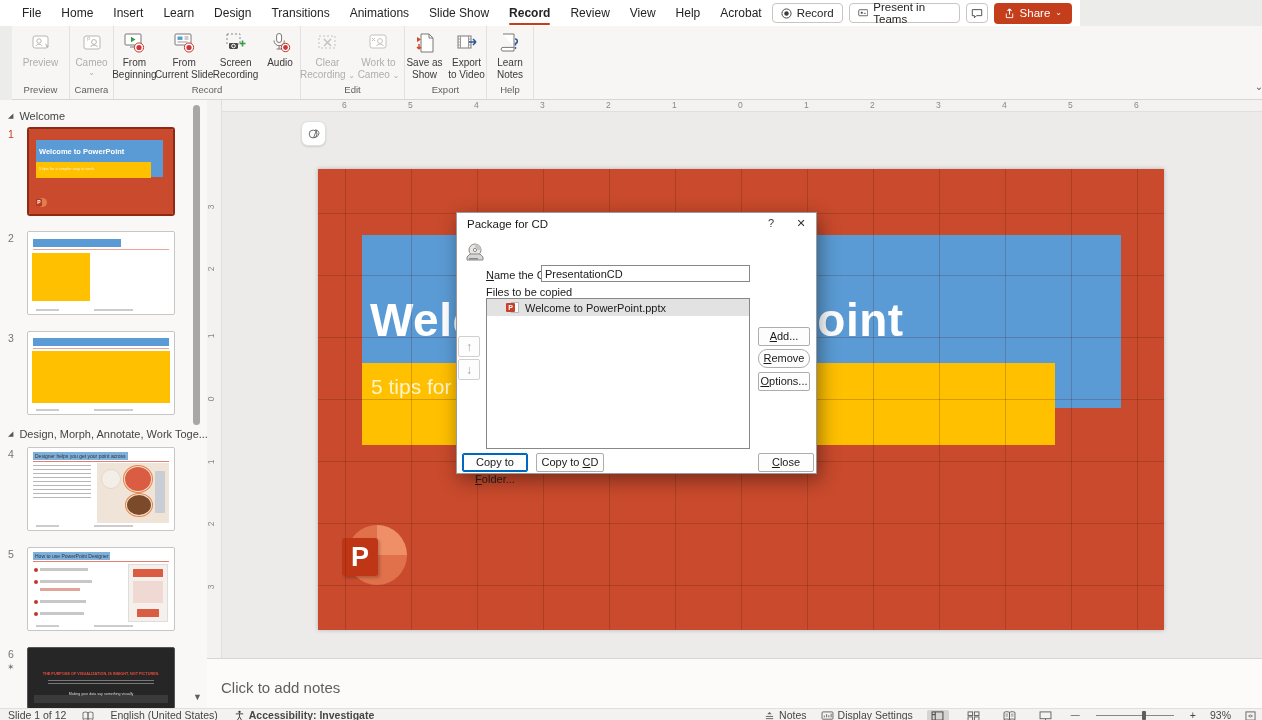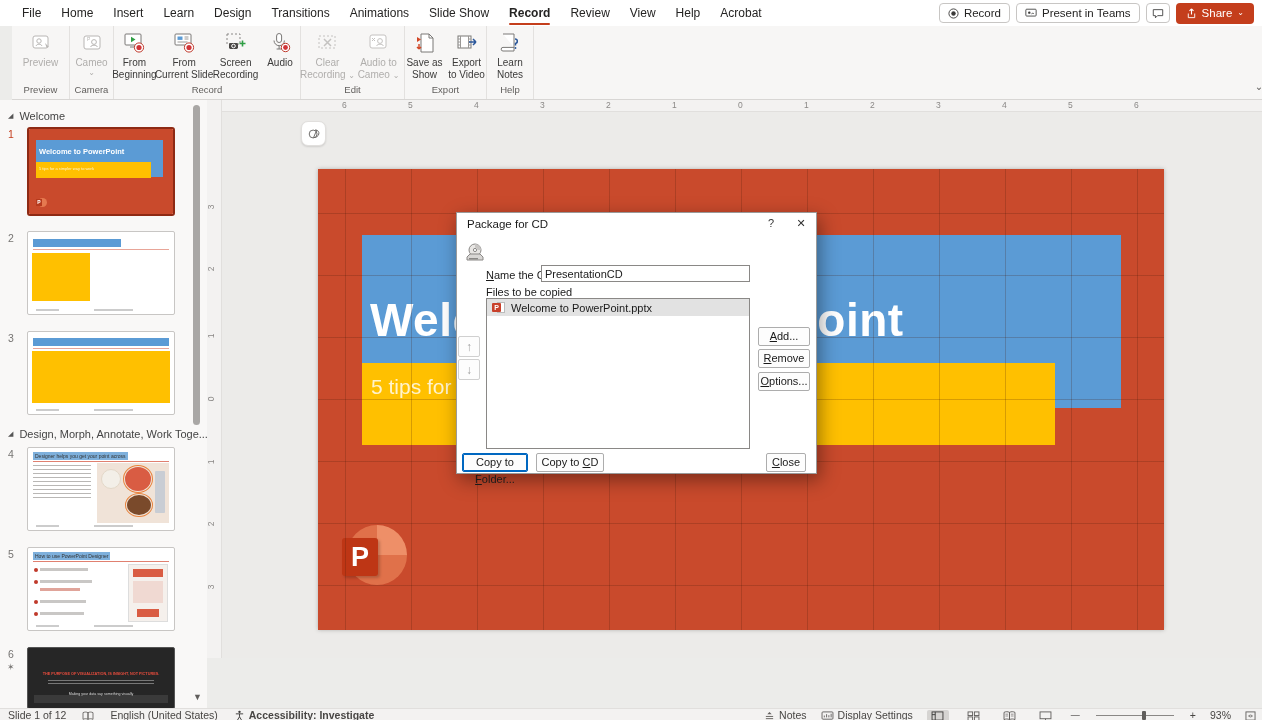--- a/index.html
+++ b/index.html
@@ -1,21 +1,21 @@
 <!DOCTYPE html>
 <html><head>
 <meta charset="utf-8">
 <style>
   * { margin:0; padding:0; box-sizing:border-box; }
   html,body { width:1262px; height:720px; overflow:hidden; }
   body { font-family:"Liberation Sans", sans-serif; background:#fff; }
   .app { position:relative; width:1262px; height:720px; background:#ECECEA; overflow:hidden; }
 
   
-  .topbar { position:absolute; left:0; top:0; width:1262px; height:26px; background:#fff; display:flex; align-items:center; z-index:5;text-align:center; }
+  .topbar { position:absolute; left:0; top:0; width:1080px; height:26px; background:#fff; display:flex; align-items:center; z-index:5; }
   .menus { display:flex; align-items:center; padding-left:12px; }
   .menu-item { font-size:12px; color:#252423; padding:5px 10px; position:relative; cursor:default; white-space:nowrap; }
   .menu-item.active { font-weight:bold; }
   .menu-item.active::after { content:""; position:absolute; left:10px; right:10px; bottom:0; height:2.5px; background:#C43E1C; border-radius:2px; }
   .top-right { margin-left:auto; display:flex; align-items:center; gap:6px; padding-right:8px; }
   .pill-btn { display:flex; align-items:center; gap:5px; border:1px solid #C8C6C4; border-radius:4px; background:#fff; height:20px; padding:0 8px; font-size:11.5px; color:#252423; }
   .icon-btn { width:24px; height:20px; border:1px solid #C8C6C4; border-radius:4px; background:#fff; display:flex; align-items:center; justify-content:center; }
   .share-btn { display:flex; align-items:center; gap:5px; background:#C43E1C; color:#fff; border-radius:4px; height:21px; padding:0 10px; font-size:11.5px; }
 
   
@@ -122,33 +122,33 @@
   .dlg-titlebar { position:absolute; left:0; top:0; right:0; height:21px; display:flex; align-items:center; }
   .dlg-title { padding-left:10px; font-size:11.5px; }
   .dlg-tb-btns { margin-left:auto; display:flex; }
   .dlg-tb-btn { width:30px; height:21px; text-align:center; line-height:21px; font-size:11px; color:#333; cursor:pointer; }
   .cd-icon { position:absolute; left:8px; top:30px; }
   .dlg-desc { position:absolute; left:30px; top:33px; width:300px; }
   .dlg-label { position:absolute; left:29px; top:56px; }
   .dlg-input { position:absolute; left:84px; top:52px; width:209px; height:17px; border:1px solid #8A8886; font-size:11px; font-family:"Liberation Sans",sans-serif; padding:0 3px; color:#1a1a1a; }
   .files-label { position:absolute; left:29px; top:73px; }
   .filelist { position:absolute; left:29px; top:85px; width:264px; height:151px; border:1px solid #8A8886; background:#fff; overflow:hidden; }
-  .filerow { height:17px; background:#E2E2E2; display:flex; align-items:center; gap:6px; padding-left:5px; }
+  .filerow { height:17px; background:#E2E2E2; display:flex; align-items:center; gap:6px; padding-left:19px; }
   .ppt-ico { position:relative; width:13px; height:13px; }
   .ppt-ico .page { position:absolute; right:0; top:1px; width:8px; height:11px; background:#fff; border:0.5px solid #bbb; }
   .ppt-ico .sq { position:absolute; left:0; top:2px; width:9px; height:9px; background:#C8402A; color:#fff; font-size:7px; font-weight:bold; text-align:center; line-height:9px; border-radius:1px; }
   .updown { position:absolute; left:1px; width:22px; height:21px; border:1px solid #D0D0D0; background:#FDFDFD; color:#A0A0A0; text-align:center; line-height:20px; font-size:12px; border-radius:2px; }
   .dlg-btn { position:absolute; height:19px; border:1px solid #ADADAD; background:#FDFDFD; border-radius:2px; font-size:11px; font-family:"Liberation Sans",sans-serif; text-align:center; line-height:17px; color:#1a1a1a; cursor:pointer; }
   .dlg-btn.focused { border:1px solid #0067C0; box-shadow:0 0 0 1px #0067C0 inset; }
   .b-add { left:301px; top:114px; width:52px; }
-  .b-remove { left:301px; top:136px; width:52px; }
+  .b-remove { left:301px; top:136px; width:52px;border-radius:9px; }
   .b-options { left:301px; top:159px; width:52px; }
   .b-folder { left:5px; top:240px; width:66px; }
   .b-cd { left:79px; top:240px; width:68px; }
-  .b-close { left:309px; top:240px; width:40px; }
+  .b-close { left:301px; top:240px; width:56px; }
   u { text-decoration:underline; }
   svg { display:block; }
 </style>
 </head>
 <body>
 
 <div class="app">
 
   <div class="topbar">
     <div class="menus">
@@ -300,21 +300,21 @@
             <span class="rlabel"><span>Clear</span><br><span>Recording</span> <span class="chev">⌄</span></span>
           </div>
           <div class="rbtn disabled" style="width:48px">
             <span class="ricon">
               <svg width="24" height="24" viewBox="0 0 24 24">
                   <rect x="3" y="4" width="16" height="13" rx="2" fill="#fff" stroke="#C4C2C0"></rect>
                   <circle cx="13" cy="10" r="2.4" fill="none" stroke="#C4C2C0"></circle>
                   <path d="M9.5 15c1-2.4 6-2.4 7 0M5 7l3 3M8 7l-3 3" fill="none" stroke="#C4C2C0"></path>
                 </svg>
             </span>
-            <span class="rlabel"><span>Audio to</span><br><span>Cameo</span> <span class="chev">⌄</span></span>
+            <span class="rlabel"><span>Work to</span><br><span>Cameo</span> <span class="chev">⌄</span></span>
           </div>
         </div>
         <div class="rgtitle">Edit</div>
       </div>
 
       <div class="rgroup" style="width:82px">
         <div class="rbtns">
           <div class="rbtn" style="width:40px">
             <span class="ricon">
               <svg width="24" height="24" viewBox="0 0 24 24">
@@ -487,20 +487,23 @@
       <div class="slide-title">Welcome to PowerPoint</div>
       <div class="slide-sub">5 tips for a simpler way to work</div>
       <div class="pptlogo">
         <div class="disc"></div>
         <div class="psq">P</div>
       </div>
       <div class="grid"></div>
     </div>
   </div>
 
+  <div class="notes">
+    <div class="notes-text">Click to add notes</div>
+  </div>
 
   <div class="statusbar">
     <div class="sbl">
       <span class="sb-item">Slide 1 of 12</span>
       <span class="sb-item">
         <svg width="12" height="10" viewBox="0 0 14 12">
             <path d="M1 2c2-1 4-1 6 0v8c-2-1-4-1-6 0zM13 2c-2-1-4-1-6 0v8c2-1 4-1 6 0z" fill="none" stroke="#605E5C"></path>
           </svg>
       </span>
       <span class="sb-item">English (United States)</span>

